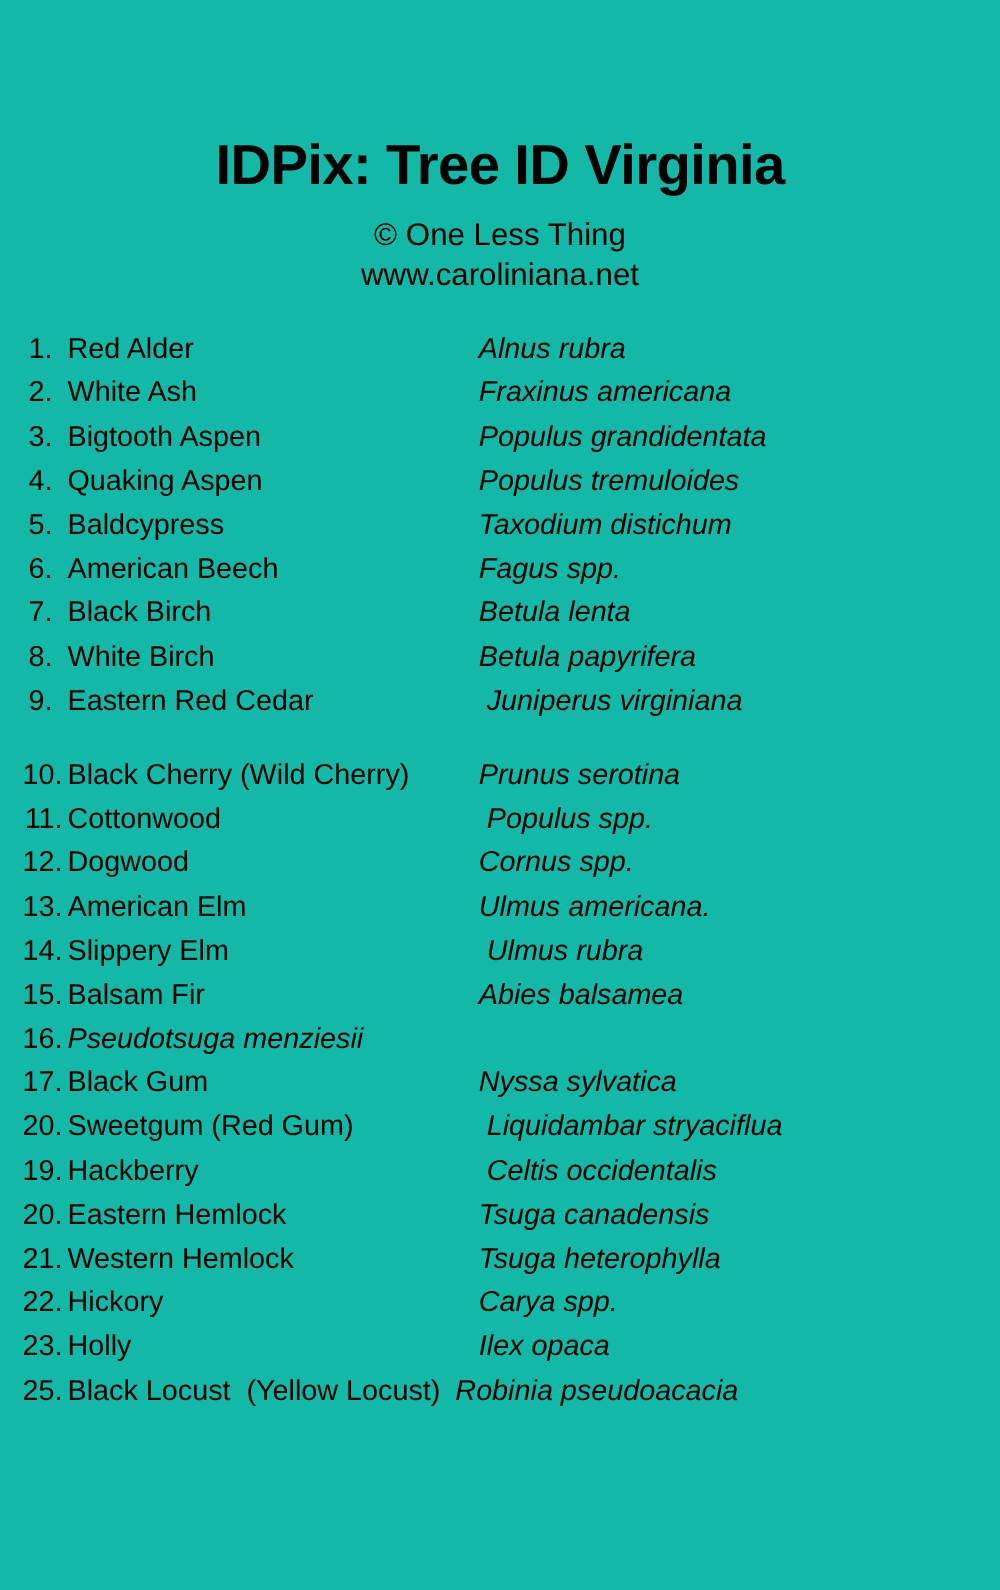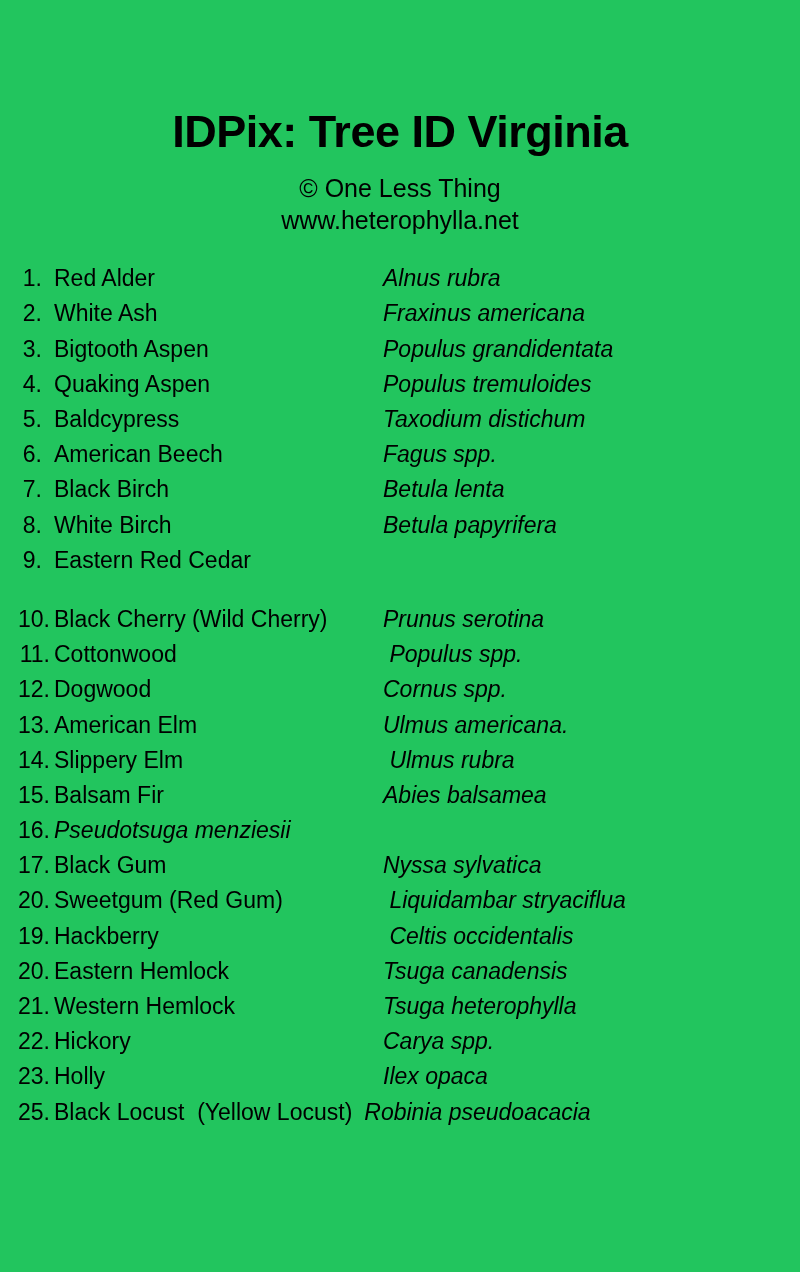--- a/index.html
+++ b/index.html
@@ -12,21 +12,21 @@
     height: 1272px;
     font-family: "Liberation Sans", sans-serif;
     color: #000000;
     -webkit-font-smoothing: antialiased;
     overflow: hidden;
   }
   .page {
     position: relative;
     width: 800px;
     height: 1272px;
-    background: #22c55e;
+    background: #14b8a6;
     box-sizing: border-box;
   }
   .header {
     text-align: center;
     padding-top: 108px;
   }
   .title {
     font-size: 45px;
     font-weight: 700;
     letter-spacing: -0.5px;
@@ -82,34 +82,34 @@
 </style>
 </head>
 <body>
 
 <div class="page">
 
   <div class="header">
     <h1 class="title">IDPix: Tree ID Virginia</h1>
     <div class="subtitle-block">
       <p class="subtitle">© One Less Thing</p>
-      <p class="subtitle">www.heterophylla.net</p>
+      <p class="subtitle">www.caroliniana.net</p>
     </div>
   </div>
 
   <ul class="tree-list">
       <li class="row"><span class="num num-gap-wide">1.</span><span class="common">Red Alder</span><span class="sci">Alnus rubra</span></li>
       <li class="row"><span class="num num-gap-wide">2.</span><span class="common">White Ash</span><span class="sci">Fraxinus americana</span></li>
       <li class="row"><span class="num num-gap-wide">3.</span><span class="common">Bigtooth Aspen</span><span class="sci">Populus grandidentata</span></li>
       <li class="row"><span class="num num-gap-wide">4.</span><span class="common">Quaking Aspen</span><span class="sci">Populus tremuloides</span></li>
       <li class="row"><span class="num num-gap-wide">5.</span><span class="common">Baldcypress</span><span class="sci">Taxodium distichum</span></li>
       <li class="row"><span class="num num-gap-wide">6.</span><span class="common">American Beech</span><span class="sci">Fagus spp.</span></li>
       <li class="row"><span class="num num-gap-wide">7.</span><span class="common">Black Birch</span><span class="sci">Betula lenta</span></li>
       <li class="row"><span class="num num-gap-wide">8.</span><span class="common">White Birch</span><span class="sci">Betula papyrifera</span></li>
-      <li class="row"><span class="num num-gap-wide">9.</span><span class="common">Eastern Red Cedar</span></li>
+      <li class="row"><span class="num num-gap-wide">9.</span><span class="common">Eastern Red Cedar</span><span class="sci"> Juniperus virginiana</span></li>
       <li class="row"><span class="num num-gap-tight">10.</span><span class="common">Black Cherry (Wild Cherry)</span><span class="sci">Prunus serotina</span></li>
       <li class="row"><span class="num num-gap-tight">11.</span><span class="common">Cottonwood</span><span class="sci"> Populus spp.</span></li>
       <li class="row"><span class="num num-gap-tight">12.</span><span class="common">Dogwood</span><span class="sci">Cornus spp.</span></li>
       <li class="row"><span class="num num-gap-tight">13.</span><span class="common">American Elm</span><span class="sci">Ulmus americana.</span></li>
       <li class="row"><span class="num num-gap-tight">14.</span><span class="common">Slippery Elm</span><span class="sci"> Ulmus rubra</span></li>
       <li class="row"><span class="num num-gap-tight">15.</span><span class="common">Balsam Fir</span><span class="sci">Abies balsamea</span></li>
       <li class="row"><span class="num num-gap-tight">16.</span><span class="sci">Pseudotsuga menziesii</span></li>
       <li class="row"><span class="num num-gap-tight">17.</span><span class="common">Black Gum</span><span class="sci">Nyssa sylvatica</span></li>
       <li class="row"><span class="num num-gap-tight">20.</span><span class="common">Sweetgum (Red Gum)</span><span class="sci"> Liquidambar stryaciflua</span></li>
       <li class="row"><span class="num num-gap-tight">19.</span><span class="common">Hackberry</span><span class="sci"> Celtis occidentalis</span></li>

